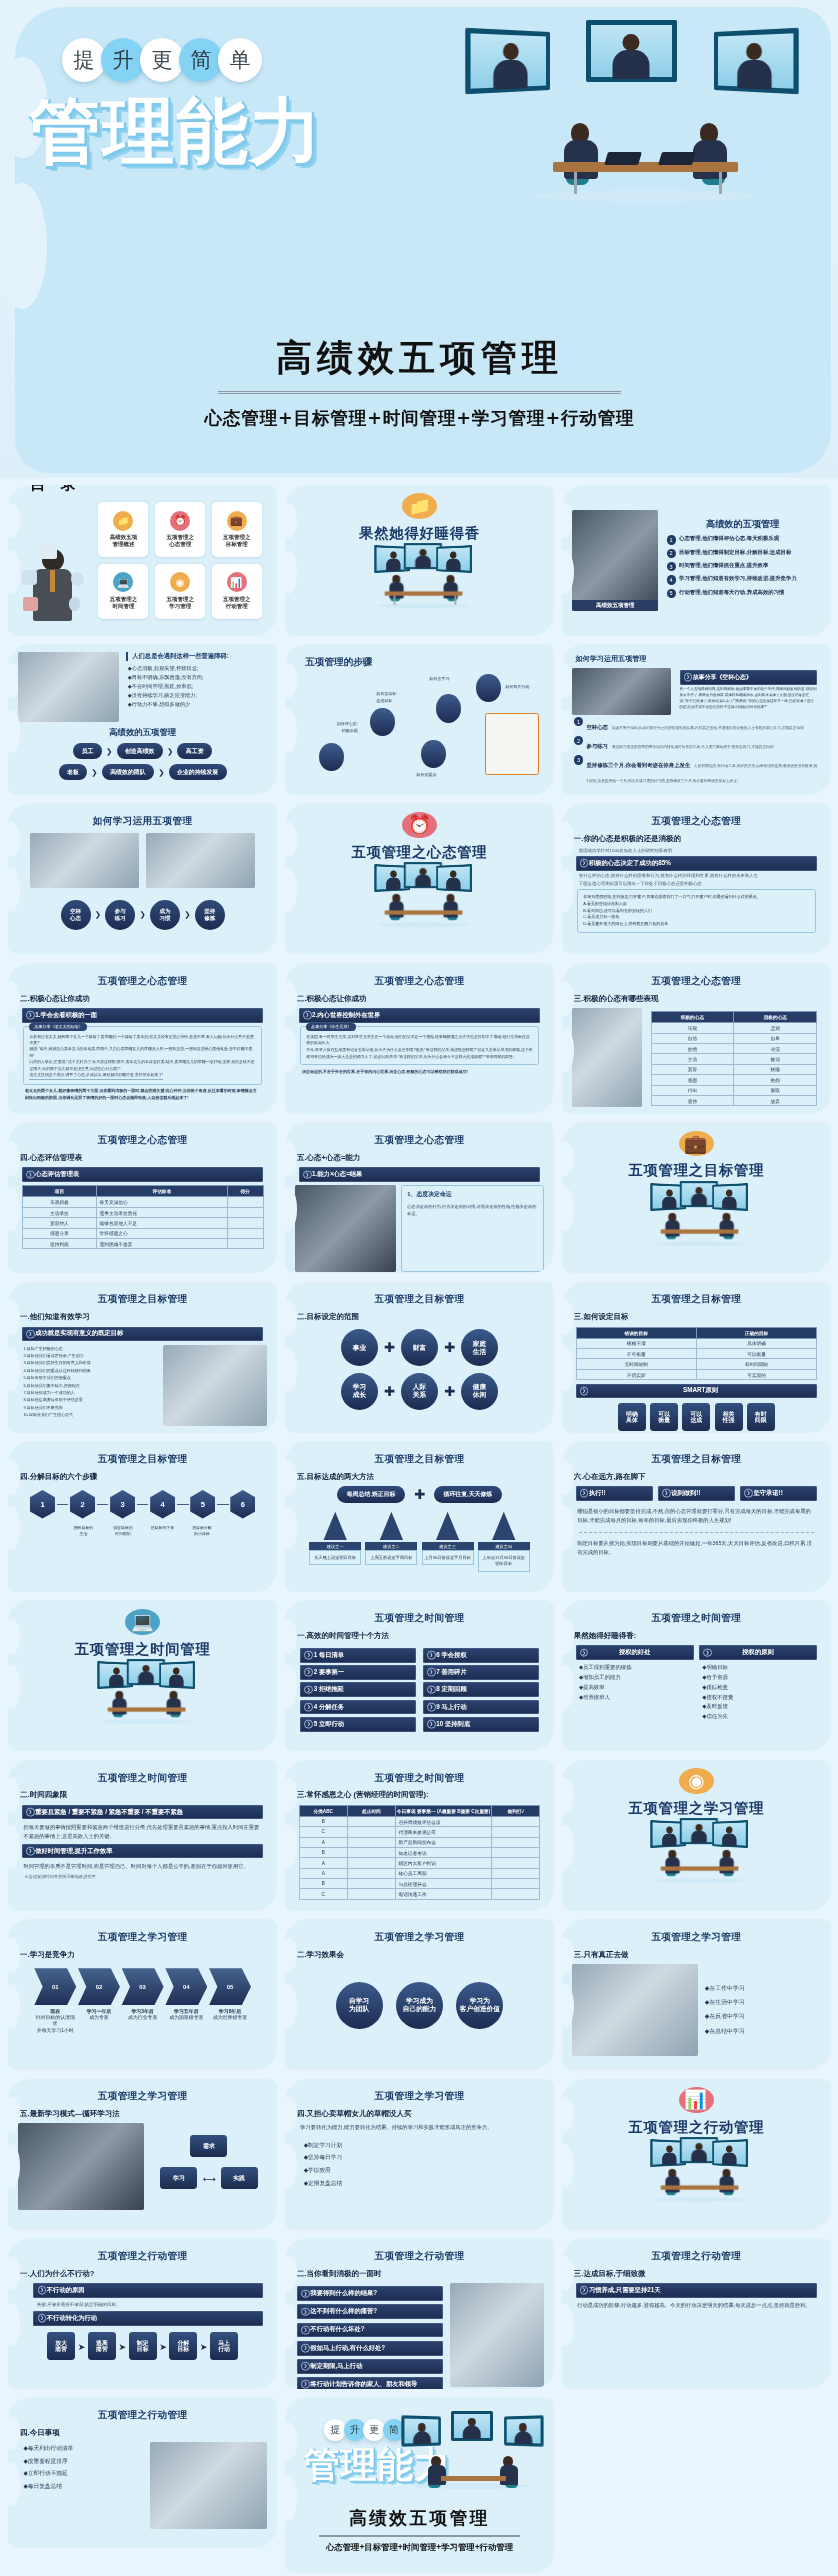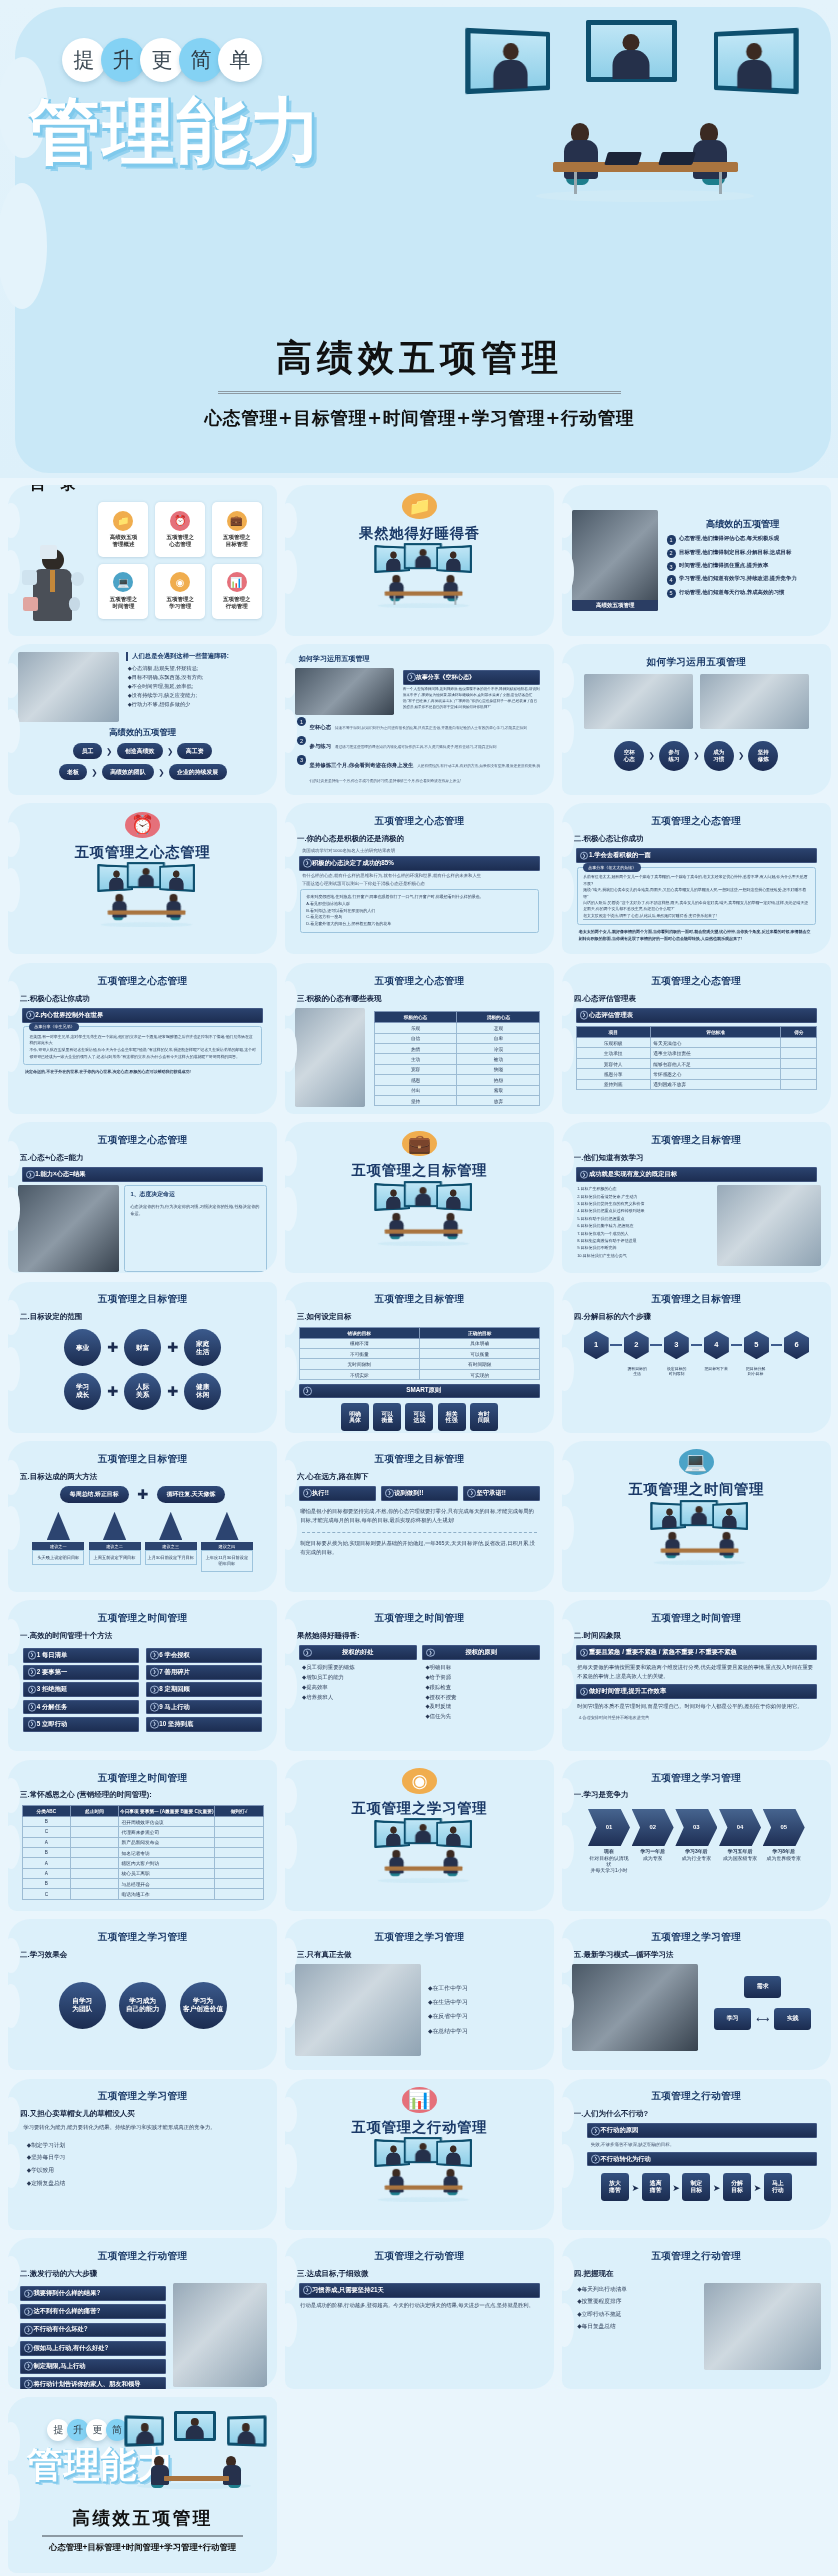--- a/index.html
+++ b/index.html
@@ -425,20 +425,43 @@
       </div>
       <div class="chain">
         <div class="chip">老板</div>
         <div class="chev">❯</div>
         <div class="chip">高绩效的团队</div>
         <div class="chev">❯</div>
         <div class="chip">企业的持续发展</div>
       </div>
     </div>
 
+    <div class="slide">
+      <div style="font-size:9.6px;font-weight:700;color:#1b3a68;margin:3.4px 0 0 10px;">五项管理的步骤</div>
+      <div style="position:relative;height:109px;margin-top:1.7px;">
+        <div style="position:absolute;left:23.5px;top:72px;width:25px;height:28.5px;border-radius:50%;background:linear-gradient(180deg,#3e5c8d,#1c2c52);"></div>
+        <div style="position:absolute;left:18.5px;top:50px;font-size:4px;color:#2a3a55;text-align:right;width:44px;">如何评心态:</div>
+        <div style="position:absolute;left:18.5px;top:57px;font-size:4px;color:#2a3a55;text-align:right;width:44px;">积极乐观</div>
+
+        <div style="position:absolute;left:75px;top:37px;width:25px;height:28.5px;border-radius:50%;background:linear-gradient(180deg,#3e5c8d,#1c2c52);"></div>
+        <div style="position:absolute;left:81px;top:20px;font-size:4px;color:#2a3a55;">如何定目标:</div>
+        <div style="position:absolute;left:81px;top:27px;font-size:4px;color:#2a3a55;">达成目标</div>
+
+        <div style="position:absolute;left:126px;top:69px;width:25px;height:28.5px;border-radius:50%;background:linear-gradient(180deg,#3e5c8d,#1c2c52);"></div>
+        <div style="position:absolute;left:121px;top:101px;font-size:4px;color:#2a3a55;">如何抓重点:</div>
+
+        <div style="position:absolute;left:141px;top:23.5px;width:25px;height:28.5px;border-radius:50%;background:linear-gradient(180deg,#3e5c8d,#1c2c52);"></div>
+        <div style="position:absolute;left:134px;top:5px;font-size:4px;color:#2a3a55;">如何去学习:</div>
+
+        <div style="position:absolute;left:181px;top:3.4px;width:25px;height:28.5px;border-radius:50%;background:linear-gradient(180deg,#3e5c8d,#1c2c52);"></div>
+        <div style="position:absolute;left:210px;top:13.4px;font-size:4px;color:#2a3a55;">如何每天行动:</div>
+
+        <div style="position:absolute;right:5px;top:42px;width:54px;height:62px;background:#f5f5f2;border:1.7px solid #d9822b;border-radius:2.5px;"></div>
+      </div>
+    </div>
 
     <div class="slide">
       <div style="font-size:7.1px;font-weight:700;color:#1b3a68;margin:1.7px 0 3.4px 3.4px;">如何学习运用五项管理</div>
       <div style="display:flex;gap:5px;">
         <div class="img-ph dark" style="width:99px;height:47px;"></div>
         <div style="flex:1;">
           <div class="bar" style="font-size:5.9px;">故事分享《空杯心态》</div>
           <div style="font-size:3.6px;line-height:1.6;color:#2a3a55;margin:2.5px 3.4px;">有一个人去找禅师问禅,见到禅师后,他便喋喋不休的说个不停,禅师则默默地听着,话说到后来不停了,禅师便为他倒茶,茶满杯却继续倒水,直到茶水溢满了桌面,这位访客急忙说:"杯子已经满了,再倒就溢出来了!"禅师说:"你的心里也像这杯子一样,已经装满了自己的想法,如果你不把自己的杯子空掉,叫我如何对你说禅?"</div>
         </div>
       </div>
@@ -1147,21 +1170,21 @@
         <div class="step-box">制定<br>目标</div>
         <div class="arw">➤</div>
         <div class="step-box">分解<br>目标</div>
         <div class="arw">➤</div>
         <div class="step-box">马上<br>行动</div>
       </div>
     </div>
 
     <div class="slide">
       <div class="s-title">五项管理之行动管理</div>
-      <div class="s-sub">二.激发行动的六大步骤</div>
+      <div class="s-sub">二.当你看到消极的一面时</div>
       <div style="display:flex;gap:5px;">
         <div style="flex:1;">
           <div class="bar" style="margin:3.4px 1.7px;">我要得到什么样的结果?</div>
           <div class="bar" style="margin:3.4px 1.7px;">达不到有什么样的痛苦?</div>
           <div class="bar" style="margin:3.4px 1.7px;">不行动有什么坏处?</div>
           <div class="bar" style="margin:3.4px 1.7px;">假如马上行动,有什么好处?</div>
           <div class="bar" style="margin:3.4px 1.7px;">制定期限,马上行动</div>
           <div class="bar" style="margin:3.4px 1.7px;">将行动计划告诉你的家人、朋友和领导</div>
         </div>
         <div class="img-ph" style="width:94px;height:104px;flex:none;"></div>
@@ -1170,21 +1193,21 @@
 
     <div class="slide">
       <div class="s-title">五项管理之行动管理</div>
       <div class="s-sub">三.达成目标,于细致微</div>
       <div class="bar">习惯养成,只需要坚持21天</div>
       <div class="para">行动是成功的阶梯,行动越多,登得越高。今天的行动决定明天的结果,每天进步一点点,坚持就是胜利。</div>
     </div>
 
     <div class="slide">
       <div class="s-title">五项管理之行动管理</div>
-      <div class="s-sub">四.把握现在</div>
+      <div class="s-sub">四.今日事项</div>
       <div style="display:flex;gap:6.7px;margin-top:3.4px;">
         <div class="bullet-col" style="flex:1;font-size:5.7px;line-height:2.2;margin-left:5px;">
           <div>◆<span>每天列出行动清单</span></div>
           <div>◆<span>按重要程度排序</span></div>
           <div>◆<span>立即行动不拖延</span></div>
           <div>◆<span>每日复盘总结</span></div>
         </div>
         <div class="img-ph" style="width:117px;height:87px;flex:none;"></div>
       </div>
     </div>

